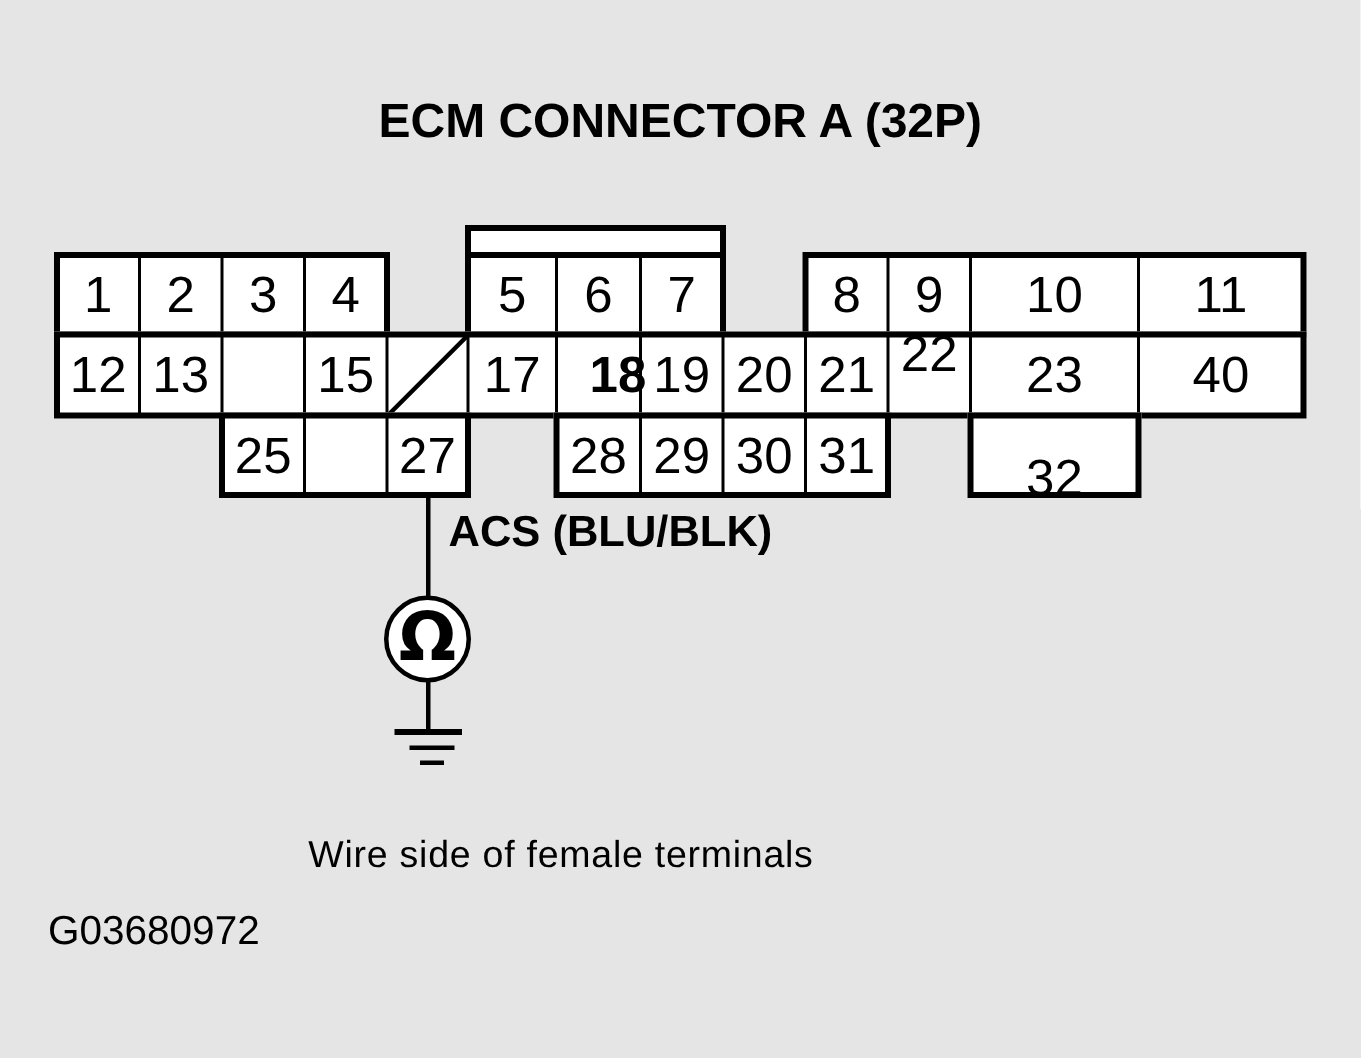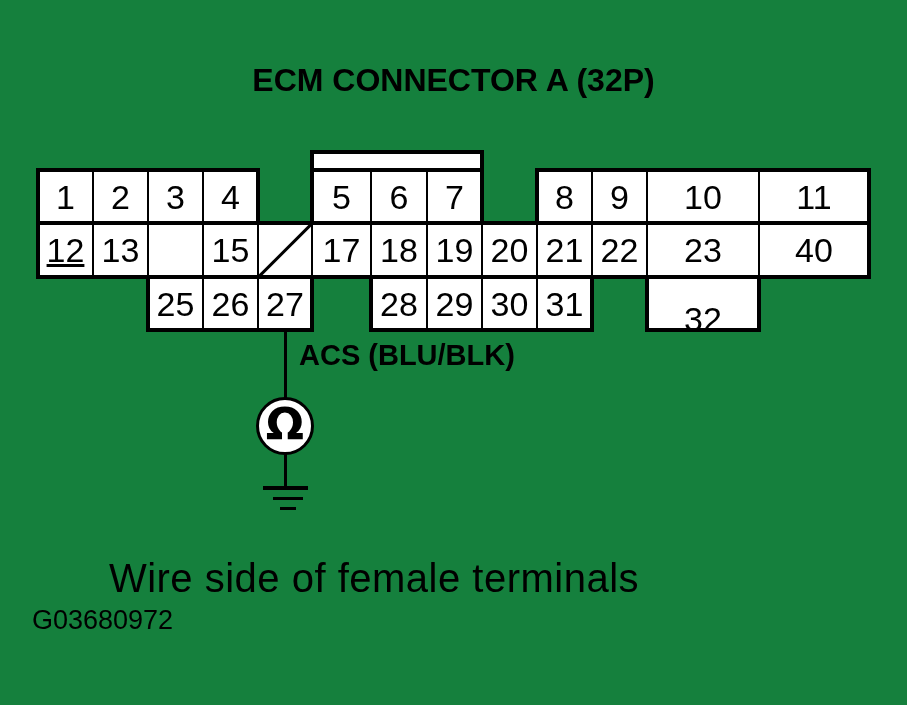--- a/index.html
+++ b/index.html
@@ -3,21 +3,21 @@
 <meta charset="utf-8">
 <style>
   * { margin: 0; padding: 0; box-sizing: border-box; }
   html, body { background: #ffffff; }
   body { font-family: "Liberation Sans", sans-serif; color: #000; }
 
   .page {
     position: relative;
     width: 907px;
     height: 705px;
-    background: #15803d;
+    background: #e5e5e5;
     overflow: hidden;
   }
 
   .title {
     position: absolute;
     top: 63px; left: 0; width: 907px;
     text-align: center;
     font-size: 32px;
     font-weight: bold;
     line-height: 1.1;
@@ -84,21 +84,21 @@
     left: 299px; top: 340px;
     font-size: 29px;
     font-weight: bold;
     line-height: 1.1;
   }
 
   .caption {
     position: absolute;
     top: 556px; left: 0; width: 748px;
     text-align: center;
-    font-size: 40px;
+    font-size: 25px;
     letter-spacing: 0.5px;
   }
 
   .figure-id {
     position: absolute;
     left: 32px; top: 605px;
     font-size: 27px;
   }
 </style>
 </head>
@@ -126,49 +126,48 @@
       <div class="pin-cell" style="left: 427px; top: 170px; width: 55px; height: 53px;">7</div>
       <div class="block" style="left: 535px; top: 168px; width: 336px; height: 57px;"></div>
       <div class="pin-cell" style="left: 537px; top: 170px; width: 55px; height: 53px;">8</div>
       <div class="vdiv" style="left: 591px; top: 170px; height: 53px;"></div>
       <div class="pin-cell" style="left: 592px; top: 170px; width: 55px; height: 53px;">9</div>
       <div class="vdiv" style="left: 646px; top: 170px; height: 53px;"></div>
       <div class="pin-cell" style="left: 647px; top: 170px; width: 112px; height: 53px;">10</div>
       <div class="vdiv" style="left: 758px; top: 170px; height: 53px;"></div>
       <div class="pin-cell" style="left: 759px; top: 170px; width: 110px; height: 53px;">11</div>
       <div class="block" style="left: 36px; top: 221px; width: 835px; height: 58px;"></div>
-      <div class="pin-cell" style="left: 38px; top: 223px; width: 55px; height: 54px; text-decoration: underline;">12</div>
+      <div class="pin-cell" style="left: 38px; top: 223px; width: 55px; height: 54px;">12</div>
       <div class="vdiv" style="left: 92px; top: 223px; height: 54px;"></div>
       <div class="pin-cell" style="left: 93px; top: 223px; width: 55px; height: 54px;">13</div>
       <div class="vdiv" style="left: 147px; top: 223px; height: 54px;"></div>
       <div class="vdiv" style="left: 202px; top: 223px; height: 54px;"></div>
       <div class="pin-cell" style="left: 203px; top: 223px; width: 55px; height: 54px;">15</div>
       <div class="vdiv" style="left: 257px; top: 223px; height: 54px;"></div>
       <div class="pin-cell" style="left: 258px; top: 223px; width: 54px; height: 54px;"></div>
       <div class="slash" style="left: 248px; top: 248.5px; width: 74px;"></div>
       <div class="vdiv" style="left: 311px; top: 223px; height: 54px;"></div>
       <div class="pin-cell" style="left: 312px; top: 223px; width: 59px; height: 54px;">17</div>
       <div class="vdiv" style="left: 370px; top: 223px; height: 54px;"></div>
-      <div class="pin-cell" style="left: 371px; top: 223px; width: 56px; height: 54px;">18</div>
+      <div class="pin-cell" style="left: 384px; top: 223px; width: 56px; height: 54px; font-weight: bold;">18</div>
       <div class="vdiv" style="left: 426px; top: 223px; height: 54px;"></div>
       <div class="pin-cell" style="left: 427px; top: 223px; width: 55px; height: 54px;">19</div>
       <div class="vdiv" style="left: 481px; top: 223px; height: 54px;"></div>
       <div class="pin-cell" style="left: 482px; top: 223px; width: 55px; height: 54px;">20</div>
       <div class="vdiv" style="left: 536px; top: 223px; height: 54px;"></div>
       <div class="pin-cell" style="left: 537px; top: 223px; width: 55px; height: 54px;">21</div>
       <div class="vdiv" style="left: 591px; top: 223px; height: 54px;"></div>
-      <div class="pin-cell" style="left: 592px; top: 223px; width: 55px; height: 54px;">22</div>
+      <div class="pin-cell" style="left: 592px; top: 209px; width: 55px; height: 54px;">22</div>
       <div class="vdiv" style="left: 646px; top: 223px; height: 54px;"></div>
       <div class="pin-cell" style="left: 647px; top: 223px; width: 112px; height: 54px;">23</div>
       <div class="vdiv" style="left: 758px; top: 223px; height: 54px;"></div>
       <div class="pin-cell" style="left: 759px; top: 223px; width: 110px; height: 54px;">40</div>
       <div class="block" style="left: 146px; top: 275px; width: 168px; height: 57px;"></div>
       <div class="pin-cell" style="left: 148px; top: 277px; width: 55px; height: 53px;">25</div>
       <div class="vdiv" style="left: 202px; top: 277px; height: 53px;"></div>
-      <div class="pin-cell" style="left: 203px; top: 277px; width: 55px; height: 53px;">26</div>
       <div class="vdiv" style="left: 257px; top: 277px; height: 53px;"></div>
       <div class="pin-cell" style="left: 258px; top: 277px; width: 54px; height: 53px;">27</div>
       <div class="block" style="left: 369px; top: 275px; width: 225px; height: 57px;"></div>
       <div class="pin-cell" style="left: 371px; top: 277px; width: 56px; height: 53px;">28</div>
       <div class="vdiv" style="left: 426px; top: 277px; height: 53px;"></div>
       <div class="pin-cell" style="left: 427px; top: 277px; width: 55px; height: 53px;">29</div>
       <div class="vdiv" style="left: 481px; top: 277px; height: 53px;"></div>
       <div class="pin-cell" style="left: 482px; top: 277px; width: 55px; height: 53px;">30</div>
       <div class="vdiv" style="left: 536px; top: 277px; height: 53px;"></div>
       <div class="pin-cell" style="left: 537px; top: 277px; width: 55px; height: 53px;">31</div>

